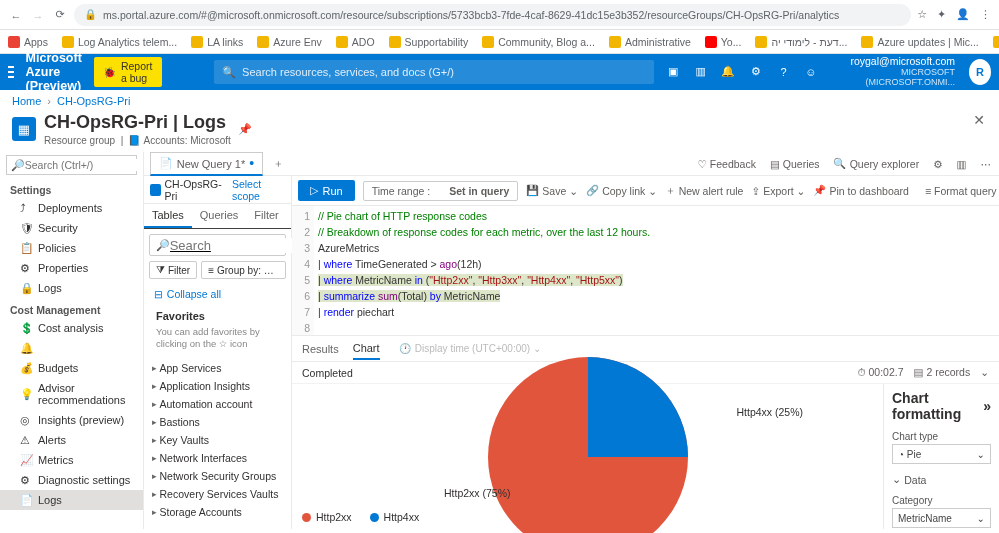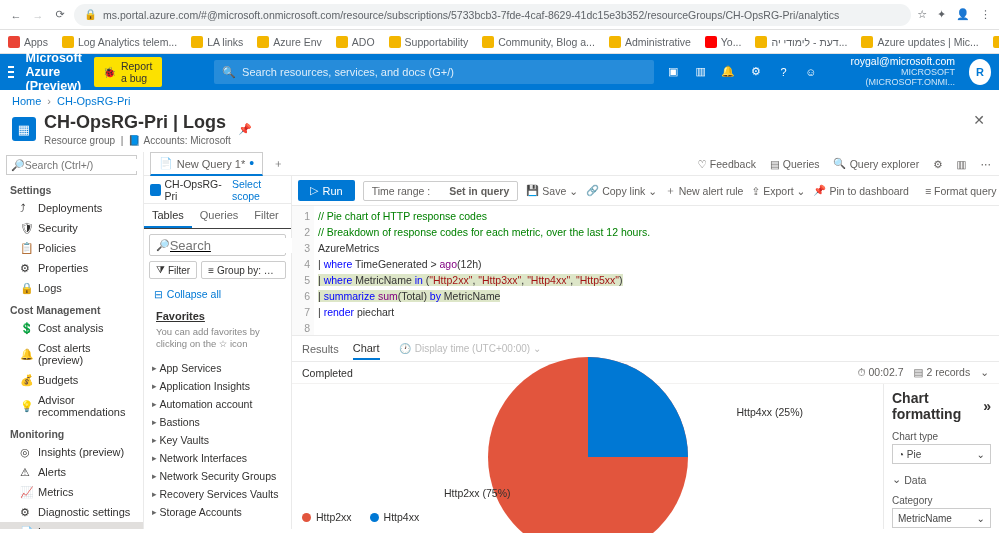--- a/index.html
+++ b/index.html
@@ -71,21 +71,21 @@
 .scope-row .sel-scope { color:#0078d4; cursor:pointer; margin-left:auto;}
 .sub-tabs { display:flex; border-bottom:1px solid #404040; font-size:11px;}
 .sub-tabs div { padding:5px 8px; cursor:pointer; color:#666;}
 .sub-tabs div.active { color:#323130; border-bottom:2px solid #0078d4;}
 .mid-search { margin:5px; height:22px; border:1px solid #ccc; border-radius:2px; display:flex; align-items:center; padding:0 6px; color:#888;}
 .mid-search input { border:none; outline:none; flex:1; font-size:13px;text-decoration:underline;}
 .filter-row { display:flex; gap:4px; padding:0 5px 5px 5px;}
 .filter-row .pill { border:1px solid #ccc; border-radius:2px; padding:2px 6px; font-size:10px; display:flex; align-items:center; gap:3px; cursor:pointer;}
 .collapse-row { padding:4px 10px; color:#0078d4; font-size:10.5px; cursor:pointer; display:flex; align-items:center; gap:4px;}
 .fav-block { padding:6px 12px;}
-.fav-block .fav-title { font-weight:600; font-size:11px; margin-bottom:4px;text-decoration:underline;}
+.fav-block .fav-title { font-weight:600; font-size:11px; margin-bottom:4px;}
 .fav-block .fav-hint { font-size:9.5px; color:#888; line-height:1.3;}
 .tree { flex:1; overflow-y:auto; padding:2px 0;}
 .tree-item { padding:3px 8px; font-size:10.5px; cursor:pointer; display:flex; align-items:center; gap:3px;}
 .tree-item::before { content:"▸"; font-size:9px; color:#666;}
 
 
 .query-area { flex:1; display:flex; flex-direction:column; min-width:0;}
 .toolbar { height: 30px; border-bottom:1px solid #eaeaea; display:flex; align-items:center; padding:0 6px; gap:8px; font-size:10.5px;}
 .run-btn { background:#0078d4; color:#fff; border:none; padding:4px 12px; border-radius:2px; cursor:pointer; display:flex; align-items:center; gap:4px; font-size:11px;}
 .tb-pill { border:1px solid #ccc; border-radius:2px; padding:3px 8px; cursor:pointer; color:#605e5c; display:flex; align-items:center; gap:8px; white-space:nowrap;}
@@ -275,32 +275,30 @@
         <span>Logs</span>
       </div>
 
     <div class="nav-section">Cost Management</div>
     <div class="nav-item">
         <span class="nicon">💲</span>
         <span>Cost analysis</span>
       </div>
     <div class="nav-item">
         <span class="nicon">🔔</span>
-        <span>Cost alerts (preview)</span>
       </div>
     <div class="nav-item">
         <span class="nicon">💰</span>
         <span>Budgets</span>
       </div>
     <div class="nav-item">
         <span class="nicon">💡</span>
         <span>Advisor recommendations</span>
       </div>
 
-    <div class="nav-section">Monitoring</div>
     <div class="nav-item">
         <span class="nicon">◎</span>
         <span>Insights (preview)</span>
       </div>
     <div class="nav-item">
         <span class="nicon">⚠</span>
         <span>Alerts</span>
       </div>
     <div class="nav-item">
         <span class="nicon">📈</span>

